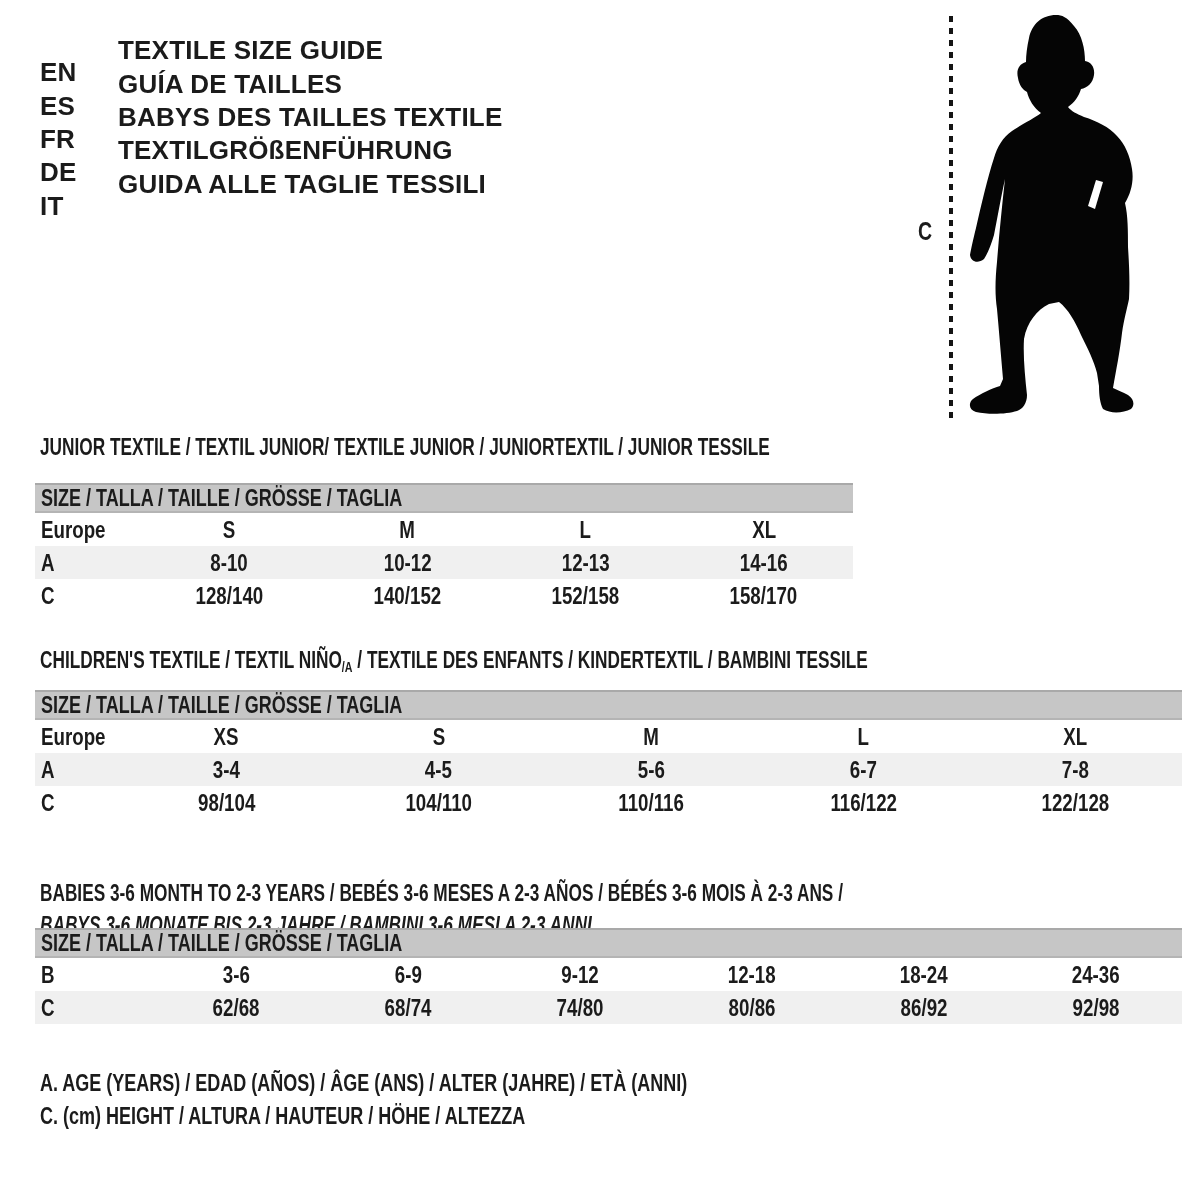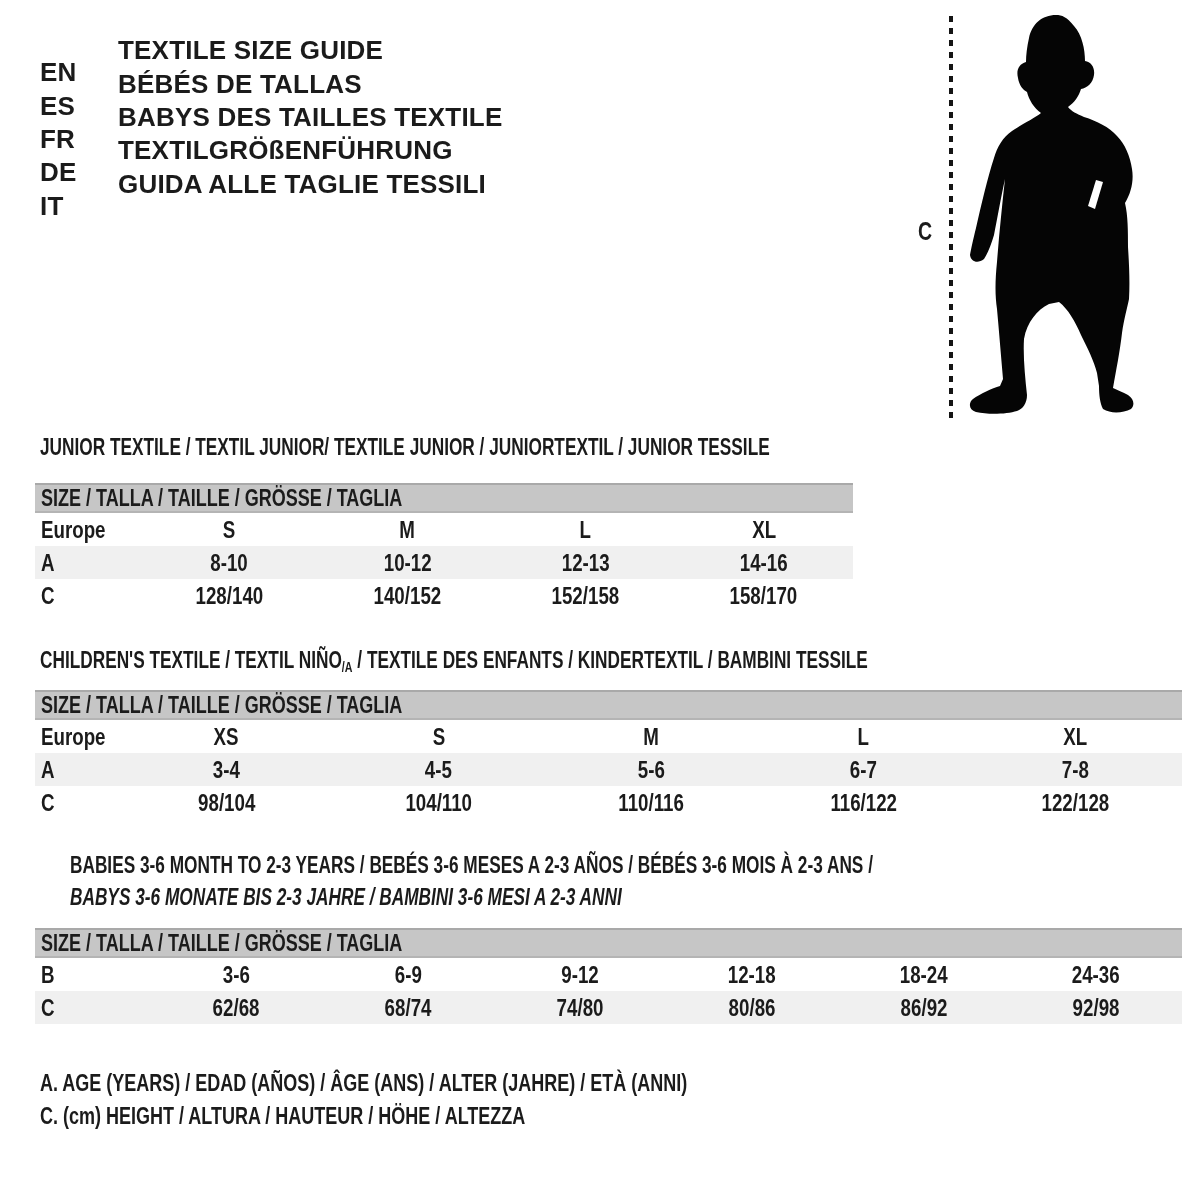--- a/index.html
+++ b/index.html
@@ -52,21 +52,21 @@
 </head>
 <body>
 
 <div class="lang-block">
   <div class="lang-row">
     <span class="lang-code">EN</span>
     <span class="lang-title">TEXTILE SIZE GUIDE</span>
   </div>
   <div class="lang-row">
     <span class="lang-code">ES</span>
-    <span class="lang-title">BÉBÉS DE TALLAS</span>
+    <span class="lang-title">GUÍA DE TAILLES</span>
   </div>
   <div class="lang-row">
     <span class="lang-code">FR</span>
     <span class="lang-title">BABYS DES TAILLES TEXTILE</span>
   </div>
   <div class="lang-row">
     <span class="lang-code">DE</span>
     <span class="lang-title">TEXTILGRÖßENFÜHRUNG</span>
   </div>
   <div class="lang-row">
@@ -183,21 +183,21 @@
   <div class="trow">
     <div class="cell label"><span class="cellx left" style="display:inline-block;">C</span></div>
     <div class="cell"><span class="cellx" style="display:inline-block;">98/104</span></div>
     <div class="cell"><span class="cellx" style="display:inline-block;">104/110</span></div>
     <div class="cell"><span class="cellx" style="display:inline-block;">110/116</span></div>
     <div class="cell"><span class="cellx" style="display:inline-block;">116/122</span></div>
     <div class="cell"><span class="cellx" style="display:inline-block;">122/128</span></div>
   </div>
 </div>
 
-<div class="sec-title" style="top:852px;margin-left:30px;">
+<div class="sec-title" style="top:880px;">
   <div><span class="cond" style="display:inline-block;">BABIES 3-6 MONTH TO 2-3 YEARS / BEBÉS 3-6 MESES A 2-3 AÑOS / BÉBÉS 3-6 MOIS À 2-3 ANS /</span></div>
   <div style="margin-top:6px;font-style:italic;"><span class="cond" style="display:inline-block;">BABYS 3-6 MONATE BIS 2-3 JAHRE / BAMBINI 3-6 MESI A 2-3 ANNI</span></div>
 </div>
 <div class="size-table t-babies">
   <div class="bar">
     <span class="cond" style="display:inline-block;">SIZE / TALLA / TAILLE / GRÖSSE / TAGLIA</span>
   </div>
   <div class="trow">
     <div class="cell label"><span class="cellx left" style="display:inline-block;">B</span></div>
     <div class="cell"><span class="cellx" style="display:inline-block;">3-6</span></div>

